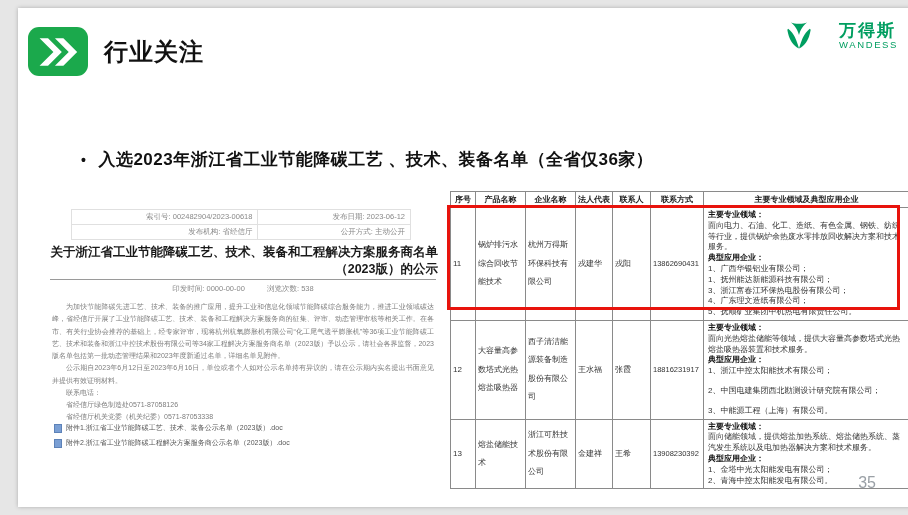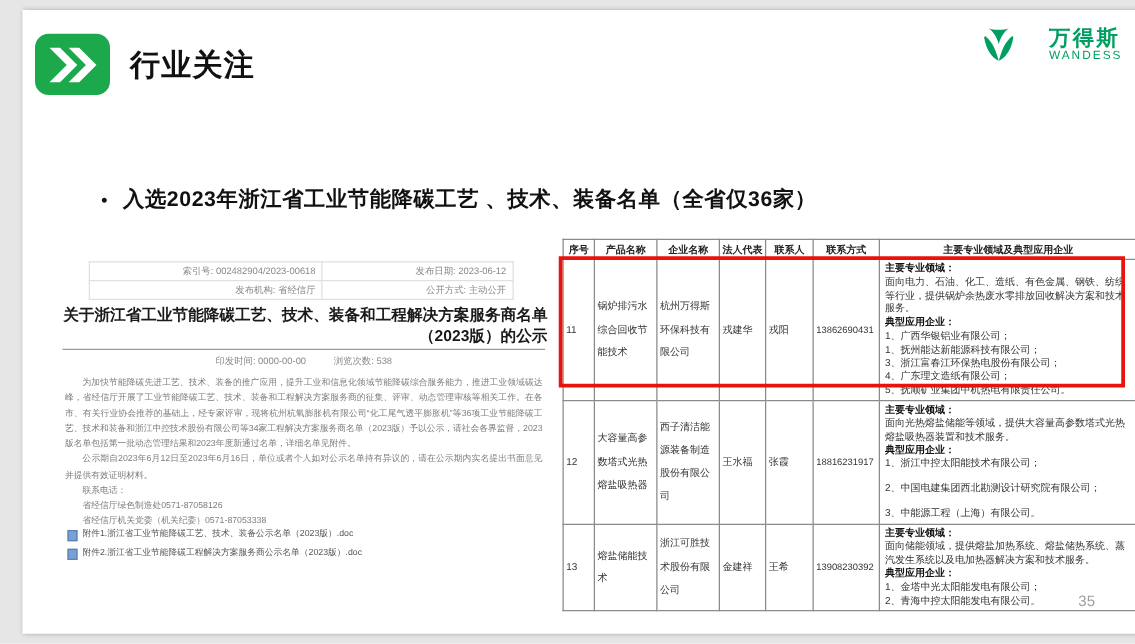--- a/index.html
+++ b/index.html
@@ -91,21 +91,21 @@
   .apps.spaced div{margin-bottom:9px;}
   .apps.spaced div:last-child{margin-bottom:0;}
   tr.r11{height:97px;} tr.r12{height:90px;} tr.r13{height:62px;}
   
   .red-box{
     position:absolute;left:429px;top:197px;width:447px;height:99px;
     border:3px solid #e8130c;pointer-events:none;z-index:5;
   }
   
   .page-num{
-    position:absolute;right:36px;top:466px;font-size:12px;color:#9aa0a6;
+    position:absolute;right:36px;top:466px;font-size:16px;color:#9aa0a6;
   }
 </style>
 </head>
 <body>
 
 <div class="slide">
 
   <div class="chevron-badge">
     <svg width="46" height="34" viewBox="0 0 60 44">
       <path d="M6 4 L24 22 L6 40 L17 40 L35 22 L17 4 Z" fill="#ffffff"></path>

